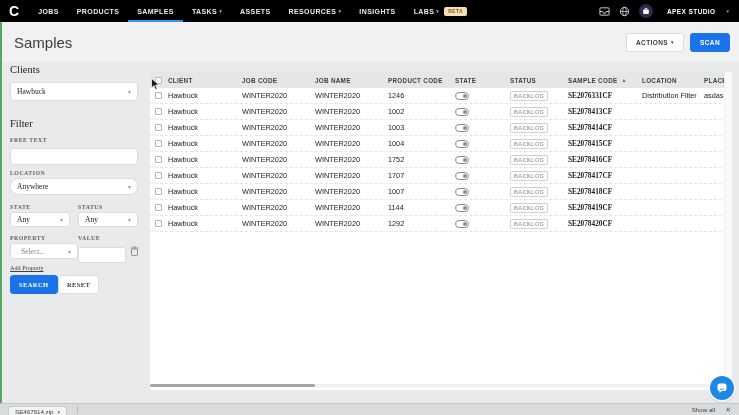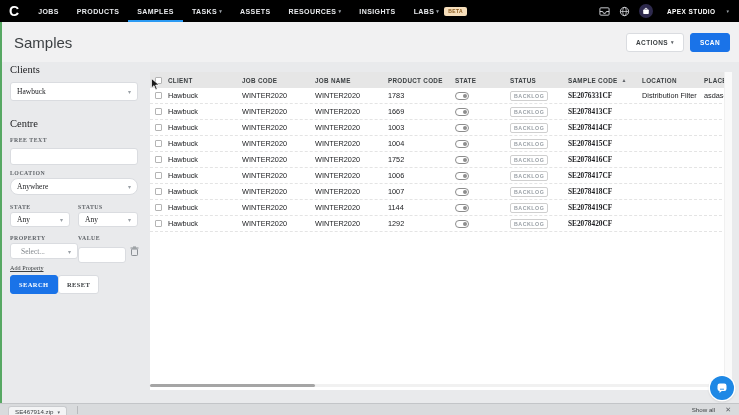--- a/index.html
+++ b/index.html
@@ -144,21 +144,21 @@
 
 <div class="green-strip"></div>
 
 <div class="sidebar">
   <div class="sb-abs sb-heading" style="top:8px;">Clients</div>
   <div class="sb-abs sb-select" style="top:26px; width:128px; height:19px;">
     <span>Hawbuck</span>
       <span class="sb-caret">▾</span>
   </div>
 
-  <div class="sb-abs sb-heading" style="top:62px;">Centre</div>
+  <div class="sb-abs sb-heading" style="top:62px;">Filter</div>
 
   <div class="sb-abs sb-label" style="top:81px;">FREE TEXT</div>
   <div class="sb-abs" style="top:89px; width:128px; height:17px;"><input class="sb-input" value="" style=""></div>
 
   <div class="sb-abs sb-label" style="top:114px;">LOCATION</div>
   <div class="sb-abs sb-select" style="top:122px; width:128px; height:17px;border-radius:8px;">
     <span>Anywhere</span>
       <span class="sb-caret">▾</span>
   </div>
 
@@ -231,39 +231,39 @@
       </div>
     </div>
   <div>
       <div class="tgrid trow">
         <div class="cell">
           <div class="cb"></div>
         </div>
         <div class="cell">Hawbuck</div>
         <div class="cell">WINTER2020</div>
         <div class="cell">WINTER2020</div>
-        <div class="cell">1783</div>
+        <div class="cell">1246</div>
         <div class="cell">
           <div class="toggle"></div>
         </div>
         <div class="cell">
           <span class="badge">BACKLOG</span>
         </div>
         <div class="cell sample-code">SE2076331CF</div>
         <div class="cell">Distribution Filter</div>
         <div class="cell">asdasd</div>
       </div>
       <div class="tgrid trow">
         <div class="cell">
           <div class="cb"></div>
         </div>
         <div class="cell">Hawbuck</div>
         <div class="cell">WINTER2020</div>
         <div class="cell">WINTER2020</div>
-        <div class="cell">1669</div>
+        <div class="cell">1002</div>
         <div class="cell">
           <div class="toggle"></div>
         </div>
         <div class="cell">
           <span class="badge">BACKLOG</span>
         </div>
         <div class="cell sample-code">SE2078413CF</div>
         <div class="cell"></div>
         <div class="cell"></div>
       </div>
@@ -321,21 +321,21 @@
         <div class="cell"></div>
         <div class="cell"></div>
       </div>
       <div class="tgrid trow">
         <div class="cell">
           <div class="cb"></div>
         </div>
         <div class="cell">Hawbuck</div>
         <div class="cell">WINTER2020</div>
         <div class="cell">WINTER2020</div>
-        <div class="cell">1006</div>
+        <div class="cell">1707</div>
         <div class="cell">
           <div class="toggle"></div>
         </div>
         <div class="cell">
           <span class="badge">BACKLOG</span>
         </div>
         <div class="cell sample-code">SE2078417CF</div>
         <div class="cell"></div>
         <div class="cell"></div>
       </div>

